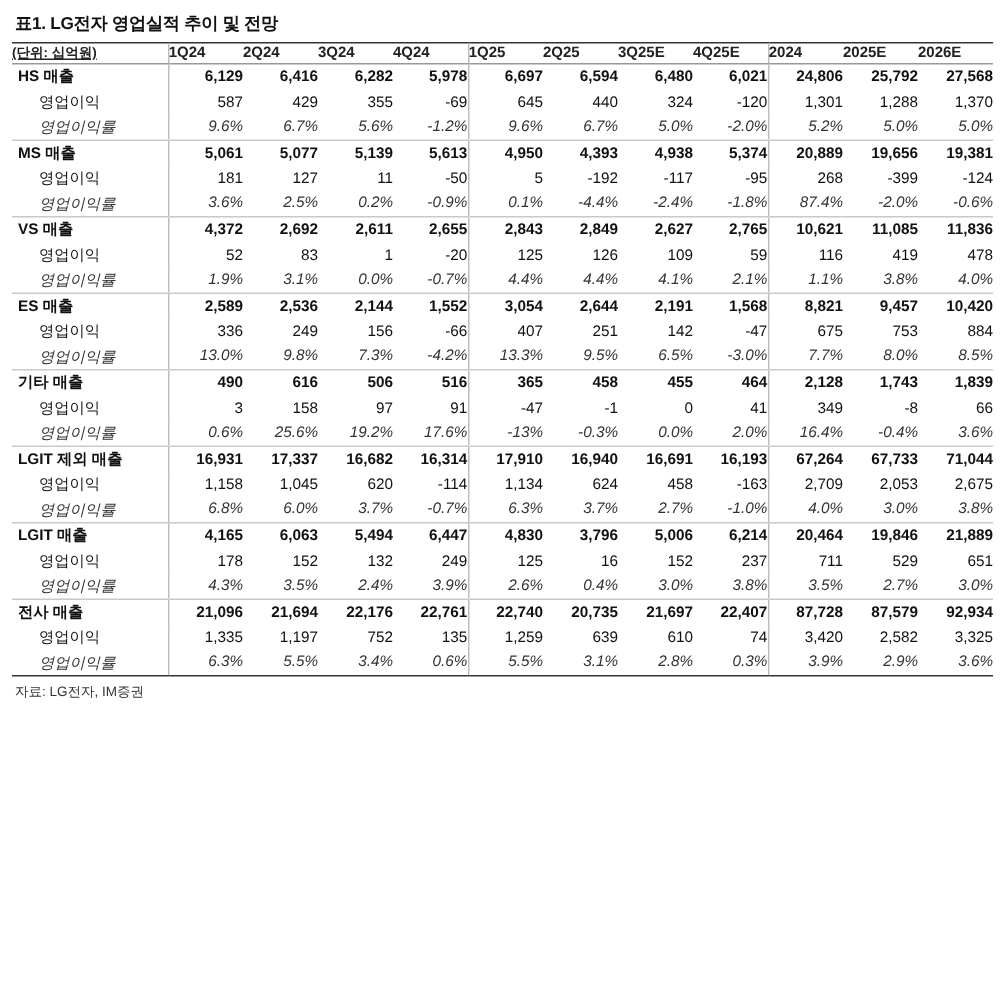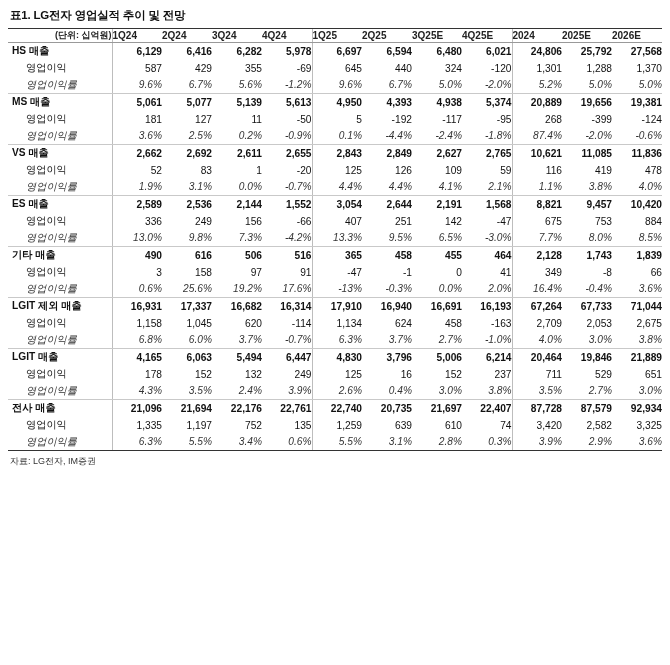--- a/index.html
+++ b/index.html
@@ -40,21 +40,22 @@
   .unit-row td {
     font-size: 9px;
     font-weight: bold;
     color: #222;
     padding: 2px 4px 3px 4px;
     border-top: 1.6px solid #333333;
     border-bottom: 1px solid #999999;
     white-space: nowrap;
   }
   .unit-label {
-    text-align: right;
+    text-align: left;
+    text-decoration: underline;
   }
   .unit-row td.hdr {
     padding-right: 7px;
     font-size: 10px;
     font-weight: bold;
   }
   .sep-left {
     border-left: 1px solid #bdbdbd;
   }
   td.cell {
@@ -227,21 +228,21 @@
         <td class="cell">-4.4%</td>
         <td class="cell">-2.4%</td>
         <td class="cell">-1.8%</td>
         <td class="cell sep-left">87.4%</td>
         <td class="cell">-2.0%</td>
         <td class="cell">-0.6%</td>
       </tr>
 
       <tr class="r-sales">
         <td class="label">VS 매출</td>
-        <td class="cell sep-left">2,662</td>
+        <td class="cell sep-left">4,372</td>
         <td class="cell">2,692</td>
         <td class="cell">2,611</td>
         <td class="cell">2,655</td>
         <td class="cell sep-left">2,843</td>
         <td class="cell">2,849</td>
         <td class="cell">2,627</td>
         <td class="cell">2,765</td>
         <td class="cell sep-left">10,621</td>
         <td class="cell">11,085</td>
         <td class="cell">11,836</td>

